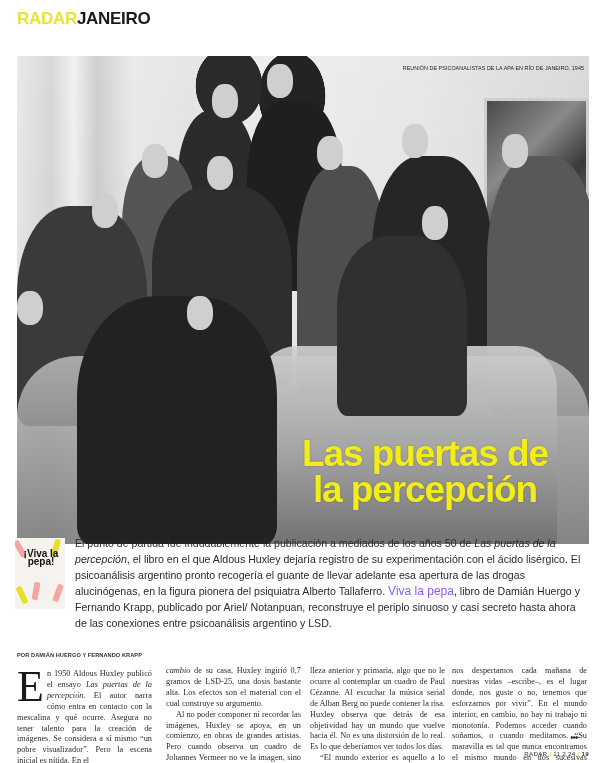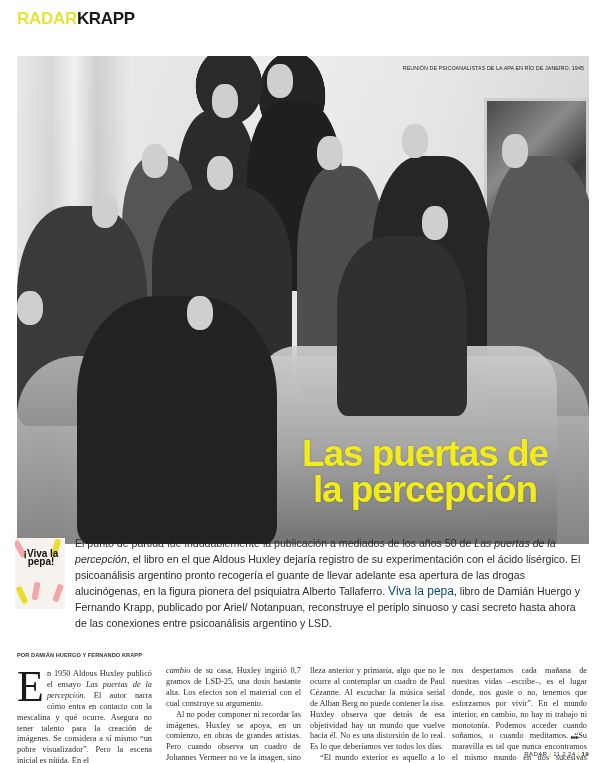--- a/index.html
+++ b/index.html
@@ -33,21 +33,21 @@
   .photo .sofa2 { position: absolute; left: 240px; top: 290px; width: 300px; height: 200px; background: linear-gradient(180deg, #d0d0d0 0%, #a7a7a7 50%, #6f6f6f 100%); border-radius: 40px 40px 0 0; opacity: 0.9; }
   .photo .face { position: absolute; width: 26px; height: 34px; border-radius: 45%; background: #cfcfcf; }
   .photo .caption { position: absolute; right: 5px; top: 9px; font-size: 5.4px; color: #222; letter-spacing: 0.05px; text-transform: uppercase; }
   .photo .title { position: absolute; left: 248px; top: 380px; width: 320px; font-family: "Liberation Sans", sans-serif; font-weight: bold; color: #f2ec18; font-size: 37px; line-height: 36px; letter-spacing: -1.1px; text-align: center; text-shadow: 0 0 2px rgba(0,0,0,0.25); }
 
   .book { position: absolute; left: 15px; top: 538px; width: 50px; height: 71px; background: #f6f3ee; overflow: hidden; }
   .book .btitle { position: absolute; left: 6px; top: 12px; width: 40px; font-weight: bold; font-size: 10px; line-height: 8px; color: #111; text-align: center; }
   .book .vial { position: absolute; width: 6px; height: 18px; border-radius: 2px; }
 
   .intro { position: absolute; left: 75px; top: 535px; width: 512px; font-size: 10.6px; line-height: 16.1px; color: #2a2a2a; }
-  .intro .hl { color: #0c4a6e; font-size: 12px; margin-top: 20px; }
+  .intro .hl { color: #8b5cf6; font-size: 12px; margin-top: 20px; }
   .intro em { font-style: italic; }
 
   .byline { position: absolute; left: 17px; top: 652px; font-size: 5.6px; font-weight: bold; color: #333; letter-spacing: 0.1px; text-transform: uppercase; }
 
   .col { position: absolute; top: 666px; width: 135px; font-family: "Liberation Serif", serif; font-size: 8.3px; line-height: 10.9px; color: #2b2b2b; text-align: justify; }
   .col1 { left: 17px; top: 669px; }
   .col2 { left: 166px; }
   .col3 { left: 310px; }
   .col4 { left: 452px; }
   .col p { text-indent: 0; }
@@ -57,21 +57,21 @@
 
   .more { position: absolute; left: 571px; top: 733px; font-size: 6px; font-weight: bold; color: #333; letter-spacing: -0.5px; }
   .folio { position: absolute; right: 12px; top: 750px; font-size: 6.2px; color: #333; letter-spacing: 0.3px; }
   .folio .sep { color: #d8d24a; margin: 0 2px; }
   .folio .pg { font-weight: bold; }
 </style>
 </head>
 <body>
 
 <div class="masthead">
-  <span class="radar">RADAR</span><span class="libros">KRAPP</span>
+  <span class="radar">RADAR</span><span class="libros">JANEIRO</span>
 </div>
 
 <div class="photo">
   <div class="frame"></div>
   <div class="figure f1"></div>
   <div class="figure f2"></div>
   <div class="figure f3"></div>
   <div class="figure f6"></div>
   <div class="figure f7"></div>
   <div class="figure f8"></div>

